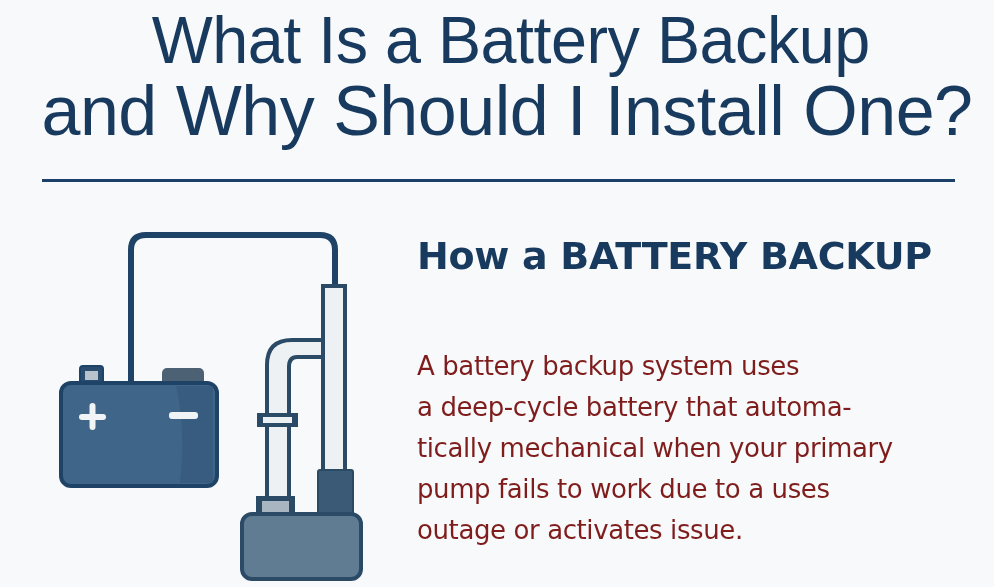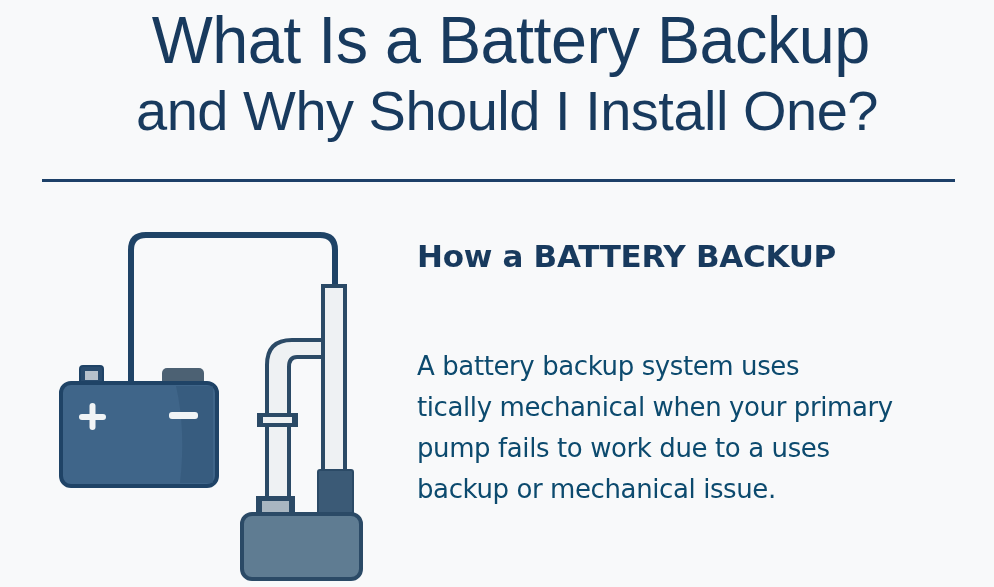--- a/index.html
+++ b/index.html
@@ -17,41 +17,41 @@
       font-weight: normal;
       margin: 0;
     }
     .title .l1 {
       display: block; font-size: 66px; line-height: 76px;
       letter-spacing: -0.5px;
       transform: scaleX(0.98);
       padding-left: 28px;
     }
     .title .l2 {
-      display: block; font-size: 56px; line-height: 66px;
+      display: block; font-size: 70px; line-height: 66px;
       letter-spacing: -0.5px;
       padding-left: 20px;
     }
     .divider {
       position: absolute; left: 42px; top: 179px;
       width: 913px; height: 3px; background: #1d4068;
     }
     .illustration {
       position: absolute; left: 0; top: 0; width: 994px; height: 587px;
     }
     .subheading {
       position: absolute; left: 417px; top: 234px; width: 520px;
       color: #183a5e; font-weight: bold;
       font-family: "DejaVu Sans", sans-serif;
-      font-size: 31px; line-height: 45px; margin: 0;
+      font-size: 38px; line-height: 45px; margin: 0;
       letter-spacing: -0.3px;
     }
     .body-text {
       position: absolute; left: 417px; top: 346px; width: 540px;
-      color: #0c4a6e;
+      color: #7f1d1d;
       font-family: "DejaVu Sans", sans-serif;
       font-size: 26px; line-height: 41px; margin: 0;
       letter-spacing: -0.4px;
     }
     .body-text span { display: block; white-space: nowrap; }
   </style>
 </head>
 <body>
 
 <h1 class="title">
@@ -99,16 +99,17 @@
     <rect x="242" y="514" width="119" height="65" rx="10" fill="#5f7c92" stroke="#2b4a66" stroke-width="4"></rect>
   </g>
 </svg>
 
 <h2 class="subheading">
   <span style="display:block">How a BATTERY BACKUP</span>
 </h2>
 
 <p class="body-text">
   <span>A battery backup system uses</span>
+  <span>a deep-cycle battery that automa-</span>
   <span>tically mechanical when your primary</span>
   <span>pump fails to work due to a uses</span>
-  <span>backup or mechanical issue.</span>
+  <span>outage or activates issue.</span>
 </p>
 
 </body></html>

